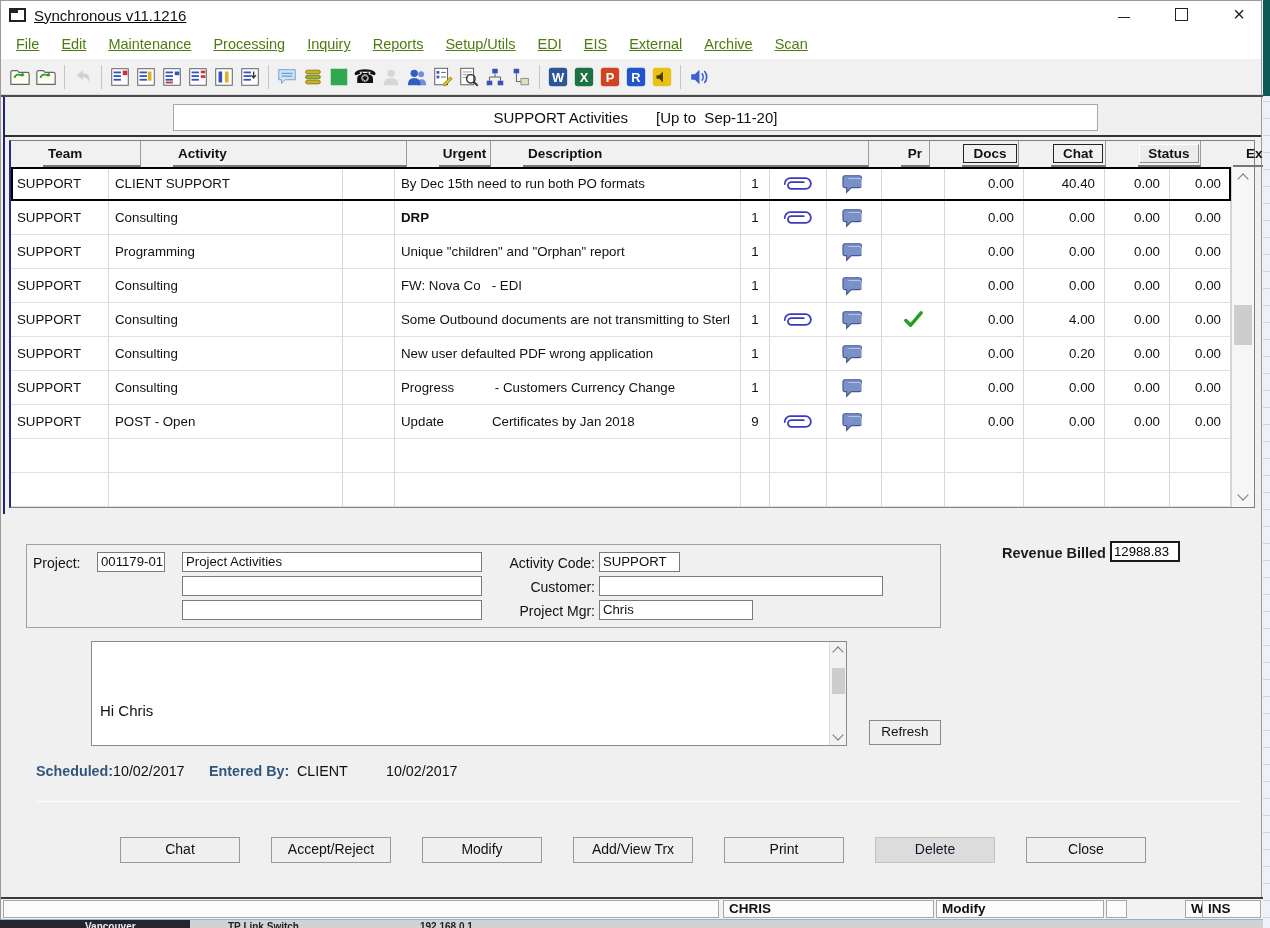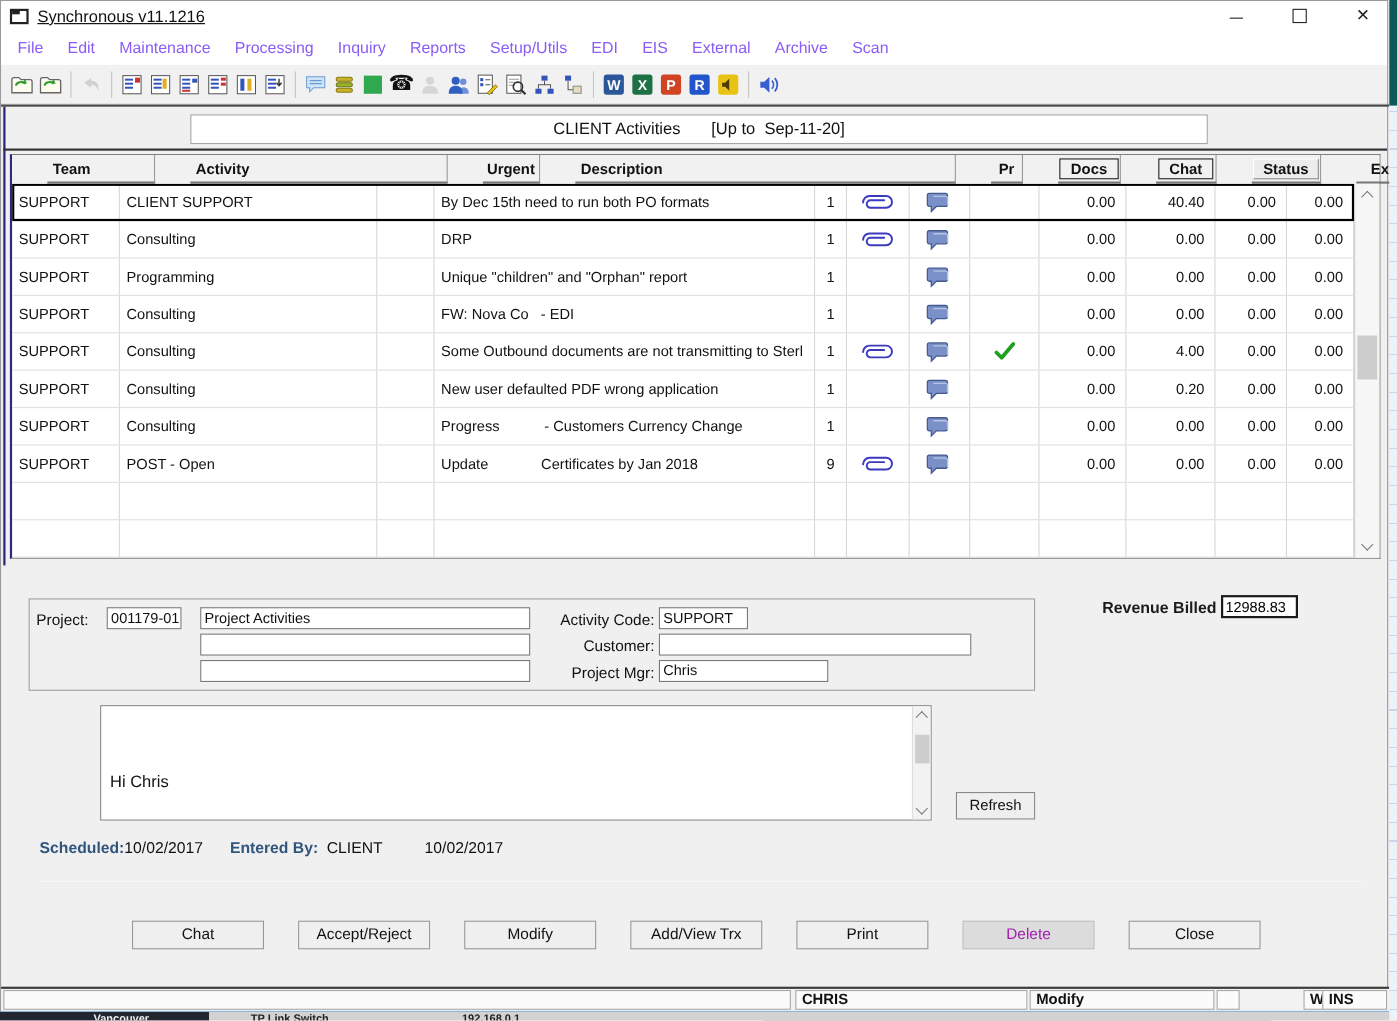--- a/index.html
+++ b/index.html
@@ -10,21 +10,21 @@
   .titlebar{position:absolute;left:0;top:0;width:100%;height:28px;background:#fff;display:flex;align-items:center;text-decoration:underline;}
   .app-icon{width:17px;height:14px;border:2px solid #222;margin-left:8px;position:relative;background:#fff;}
   .app-icon:before{content:"";position:absolute;left:0;top:0;width:7px;height:3px;background:#222;}
   .win-title{margin-left:8px;font-size:15px;color:#111;}
   .winctl{position:absolute;top:3px;width:34px;height:22px;text-align:center;cursor:pointer;color:#222;}
   .winctl.minb{left:1106px;} .winctl.maxb{left:1163px;} .winctl.closeb{left:1221px;font-size:20px;line-height:20px;}
   .winctl.minb:after{content:"";display:inline-block;width:12px;border-bottom:1px solid #222;margin-top:12px;}
   .winctl.maxb:after{content:"";display:inline-block;width:11px;height:11px;border:1px solid #222;margin-top:4px;}
   
   .menubar{position:absolute;left:0;top:28px;width:100%;height:30px;background:#fff;display:flex;align-items:center;padding-left:4px;}
-  .menu-item{padding:0 11px;font-size:14.5px;color:#8b5cf6;cursor:default;}
+  .menu-item{padding:0 11px;font-size:14.5px;color:#4d7c0f;cursor:default;text-decoration:underline;}
   
   .toolbar{position:absolute;left:0;top:58px;width:100%;height:36px;background:#f1f1f1;border-bottom:1px solid #dadada;display:flex;align-items:center;padding-left:6px;}
   .tb-icon{width:26px;height:26px;display:flex;align-items:center;justify-content:center;}
   .tb-icon svg{width:22px;height:22px;}
   .tb-icon.disabled{opacity:.5;filter:grayscale(1);}
   .tb-sep{width:1px;height:24px;background:#c4c4c4;margin:0 5px;}
   .glyph{font-size:19px;line-height:22px;}
   .divider-dark{position:absolute;left:0;top:94px;width:1262px;height:2px;background:#4a4a4a;}
   .left-navy{position:absolute;left:2px;top:96px;width:2px;height:417px;background:#23237a;}
   
@@ -61,21 +61,21 @@
   .msg-text{position:absolute;left:8px;top:4px;right:22px;font-size:15px;color:#111;line-height:26px;white-space:pre-wrap;}
   .msg-scroll{position:absolute;top:0;right:0;bottom:0;width:17px;background:#f2f2f2;border-left:1px solid #ddd;}
   .msg-scroll .vthumb{top:26px;height:26px;left:2px;width:13px;}
   .refresh-btn{position:absolute;left:868px;top:719px;width:72px;height:25px;background:#efefef;border:1px solid #8a8a8a;font-size:13.5px;color:#111;text-align:center;line-height:22px;cursor:pointer;}
   
   .sched-label{position:absolute;top:762px;font-size:14.3px;font-weight:bold;color:#31567e;}
   .sched-val{position:absolute;top:762px;font-size:14.3px;color:#111;}
   .hr-line{position:absolute;left:35px;top:800px;width:1205px;height:1px;background:#c9c9c9;border-bottom:1px solid #fdfdfd;}
   
   .act-btn{position:absolute;top:836px;width:120px;height:26px;background:#efefef;border:1px solid #999;font-size:14px;color:#111;text-align:center;line-height:23px;cursor:pointer;}
-  .act-btn.disabled{background:#dcdcdc;border-color:#c2c2c2;color:#a21caf;cursor:default;}
+  .act-btn.disabled{background:#dcdcdc;border-color:#c2c2c2;color:#0f172a;cursor:default;}
   
   .statusbar{position:absolute;left:0;top:896px;width:1262px;height:22px;background:#f2f2f2;border-top:2px solid #3c3c3c;}
   .sb-seg{position:absolute;top:1px;height:18px;background:#fbfbfb;border:1px solid #a8a8a8;font-size:13.5px;font-weight:bold;color:#111;padding:0 5px;line-height:16px;overflow:hidden;}
   .blue-line{position:absolute;left:0;top:918px;width:1262px;height:2px;background:#8fb4dc;}
   
   .bottom-strip{position:absolute;left:0;top:920px;width:1270px;height:8px;background:#d2d2d2;overflow:hidden;}
   .strip-dark{position:absolute;left:0;top:0;width:190px;height:8px;background:#23262e;}
   .frag{position:absolute;top:1px;font-size:10px;font-weight:bold;color:#222;white-space:nowrap;}
   .frag.on-dark{color:#eee;}
   
@@ -290,21 +290,21 @@
           <svg viewBox="0 0 24 24">
             <path d="M3.5 9 v6 h4 l5 5 V4 L7.5 9 Z" fill="#3a5fd0"></path>
             <path d="M15 8 a6 6 0 0 1 0 8 M17.8 5.5 a9.5 9.5 0 0 1 0 13" fill="none" stroke="#3a5fd0" stroke-width="1.8"></path>
           </svg>
         </span>
       </div>
     <div class="divider-dark"></div>
     <div class="left-navy"></div>
 
     <div class="title-box">
-      <span>CLIENT Activities</span>
+      <span>SUPPORT Activities</span>
       <span class="range">[Up to  Sep-11-20]</span>
     </div>
     <div class="heavy-line"></div>
 
     <div class="grid">
       <div class="grid-header">
           <div class="gh-cell" style="width: 98px;">
             <span class="gh-label">Team</span>
           </div>
           <div class="gh-cell" style="width: 234px;">
@@ -358,21 +358,21 @@
             <div class="gcell center" style="width: 63px;"></div>
             <div class="gcell num" style="width: 79px;">0.00</div>
             <div class="gcell num" style="width: 81px;">40.40</div>
             <div class="gcell num" style="width: 65px;">0.00</div>
             <div class="gcell num" style="width: 61px;">0.00</div>
           </div>
           <div class="grow">
             <div class="gcell" style="width: 98px;">SUPPORT</div>
             <div class="gcell" style="width: 234px;">Consulting</div>
             <div class="gcell center" style="width: 52px;"></div>
-            <div class="gcell" style="width: 346px;">DRP</div>
+            <div class="gcell" style="width: 346px; font-weight: bold;">DRP</div>
             <div class="gcell center" style="width: 29px;">1</div>
             <div class="gcell center" style="width: 57px;"><svg viewBox="0 0 40 18" width="36" height="16">
                 <path d="M5 9 a6.5 6.5 0 0 1 6.5 -6.5 h17 a6 6 0 0 1 0 12 h-16 a3.8 3.8 0 0 1 0 -7.6 h14" fill="none" stroke="#3a3ac0" stroke-width="2" stroke-linecap="round"></path>
               </svg></div>
             <div class="gcell center" style="width: 55px;"><svg viewBox="0 0 26 24" width="24" height="22">
                 <path d="M3 3 h16 a2 2 0 0 1 2 2 v9 a2 2 0 0 1 -2 2 h-9 l-5 5 v-5 h-2 a2 2 0 0 1 -2 -2 V5 a2 2 0 0 1 2 -2 z" fill="#7a90c8" stroke="#46598f" stroke-width="1.3"></path>
                 <path d="M7 6 h12 a2 2 0 0 1 2 2 v7" fill="none" stroke="#b6c3e2" stroke-width="1.3"></path>
               </svg></div>
             <div class="gcell center" style="width: 63px;"></div>
             <div class="gcell num" style="width: 79px;">0.00</div>

